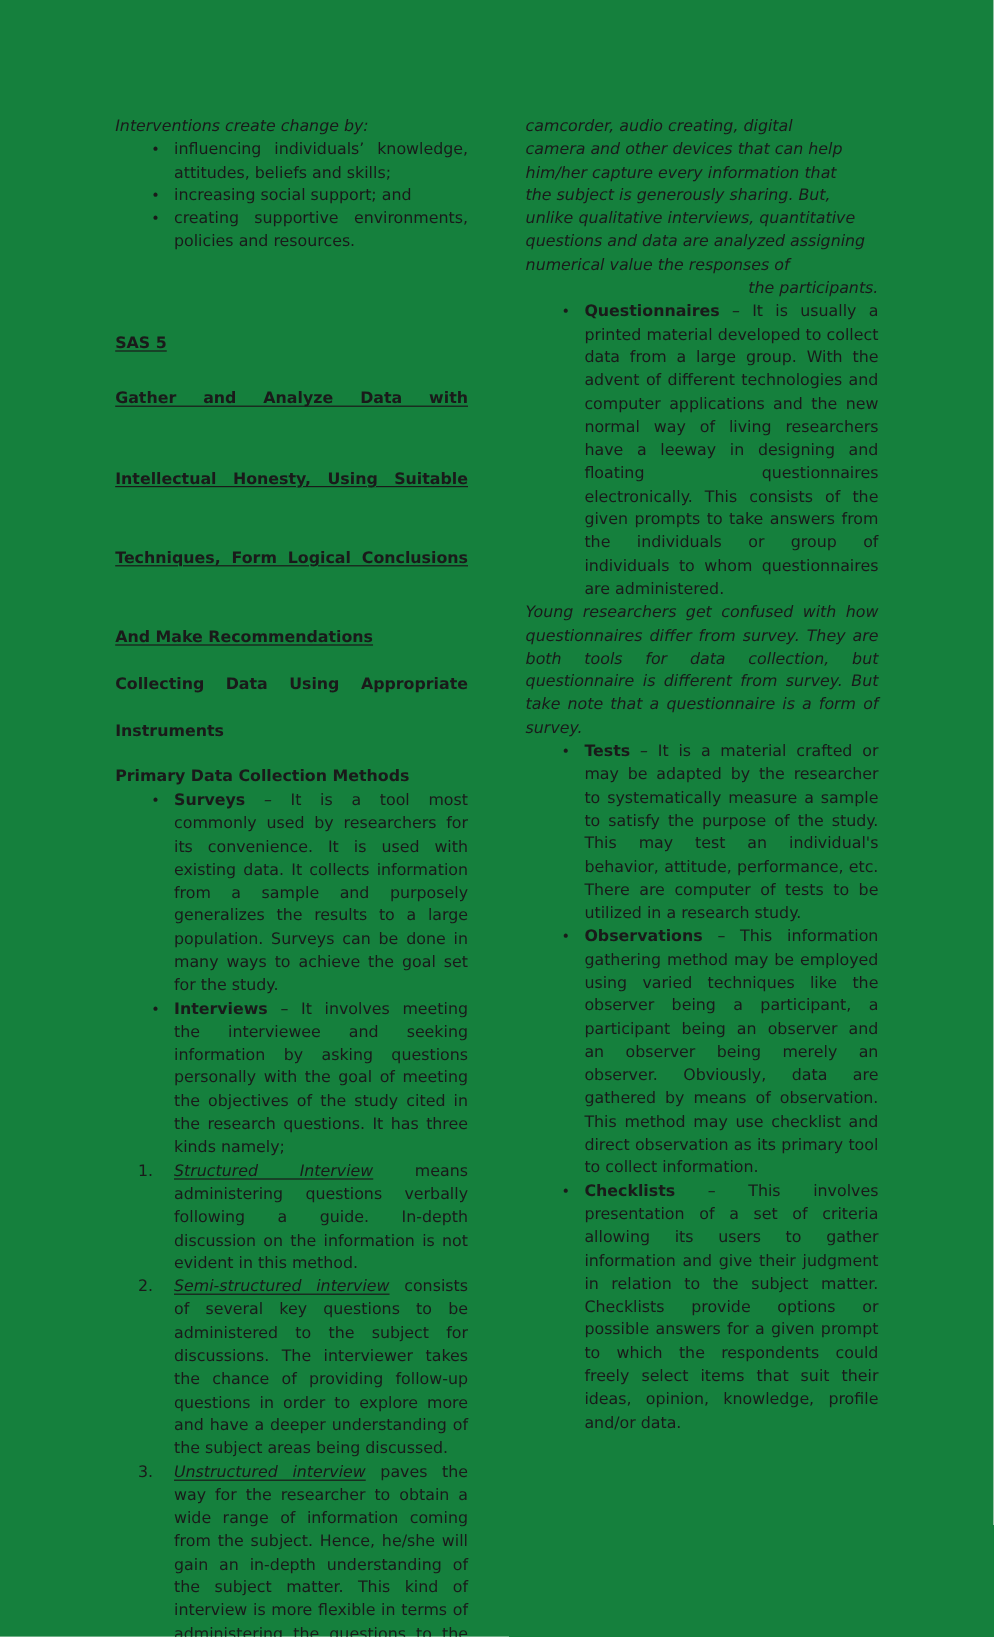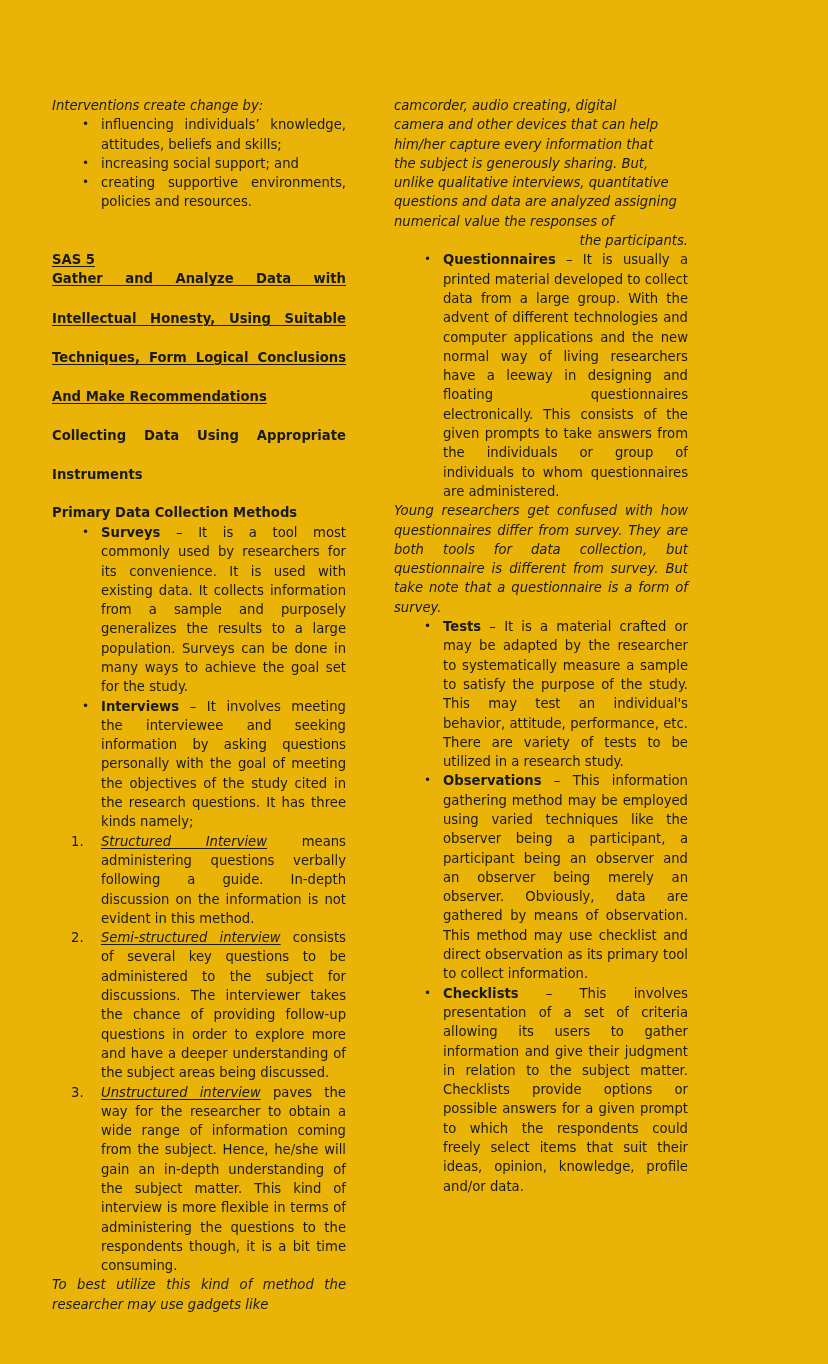--- a/index.html
+++ b/index.html
@@ -11,23 +11,23 @@
     width: 828px;
     height: 1364px;
     font-family: "DejaVu Sans", "Liberation Sans", sans-serif;
     color: #1a1a1a;
     overflow: hidden;
   }
   .page {
     position: relative;
     width: 828px;
     height: 1364px;
-    background: #eab308;
+    background: #15803d;
     box-sizing: border-box;
-    padding: 96px 96px 0 52px;
+    padding: 96px 96px 0 96px;
   }
   .columns {
     display: flex;
     gap: 48px;
     align-items: flex-start;
   }
   .col {
     width: 294px;
     flex: 0 0 294px;
   }
@@ -53,20 +53,21 @@
     line-height: 19.6px;
     font-weight: bold;
     text-align: justify;
     text-decoration: underline;
     text-underline-offset: 2px;
     text-decoration-thickness: 1.4px;
   }
   .heading-underline > span.line {
     display: block;
     text-align: justify;
+    margin-top: 27px;
   }
   .heading-underline > span.line::after {
     content: "";
     display: inline-block;
     width: 100%;
     height: 0;
   }
   .heading-underline > span.line.last::after {
     display: none;
   }
@@ -221,21 +222,21 @@
       <ul class="bullets">
         <li>
           <span class="term">Questionnaires</span><span> – </span><span>It is usually a printed material developed to collect data from a large group. With the advent of different technologies and computer applications and the new normal way of living researchers have a leeway in designing and floating questionnaires electronically. This consists of the given  prompts to take answers from the individuals or group of individuals to whom questionnaires are administered.</span>
         </li>
       </ul>
 
       <p class="italic">Young researchers get confused with how questionnaires differ from survey. They are both tools for data collection, but questionnaire is different from survey. But take note that a questionnaire is a form of survey.</p>
 
       <ul class="bullets">
         <li>
-          <span class="term">Tests</span><span> – </span><span>It is a material crafted or may be adapted by the researcher to systematically measure a sample to satisfy the purpose of the study. This  may test an individual's behavior, attitude, performance, etc. There are variety of tests to be utilized in a research study.</span>
+          <span class="term">Tests</span><span> – </span><span>It is a material crafted or may be adapted by the researcher to systematically measure a sample to satisfy the purpose of the study. This  may test an individual's behavior, attitude, performance, etc. There are computer of tests to be utilized in a research study.</span>
         </li>
         <li>
           <span class="term">Observations</span><span> – </span><span>This information gathering method may be employed using  varied techniques like the observer being a participant, a participant being an observer and an observer being merely an observer. Obviously, data are gathered by means of observation. This method may use checklist and direct  observation as its primary tool to collect information.</span>
         </li>
         <li>
           <span class="term">Checklists</span><span> – </span><span>This involves presentation of a set of criteria allowing its users to  gather information and give their judgment in relation to the subject matter. Checklists provide options or possible answers for a given prompt to which the respondents could freely select items  that suit their ideas, opinion, knowledge, profile and/or data.</span>
         </li>
       </ul>
     </div>
 

